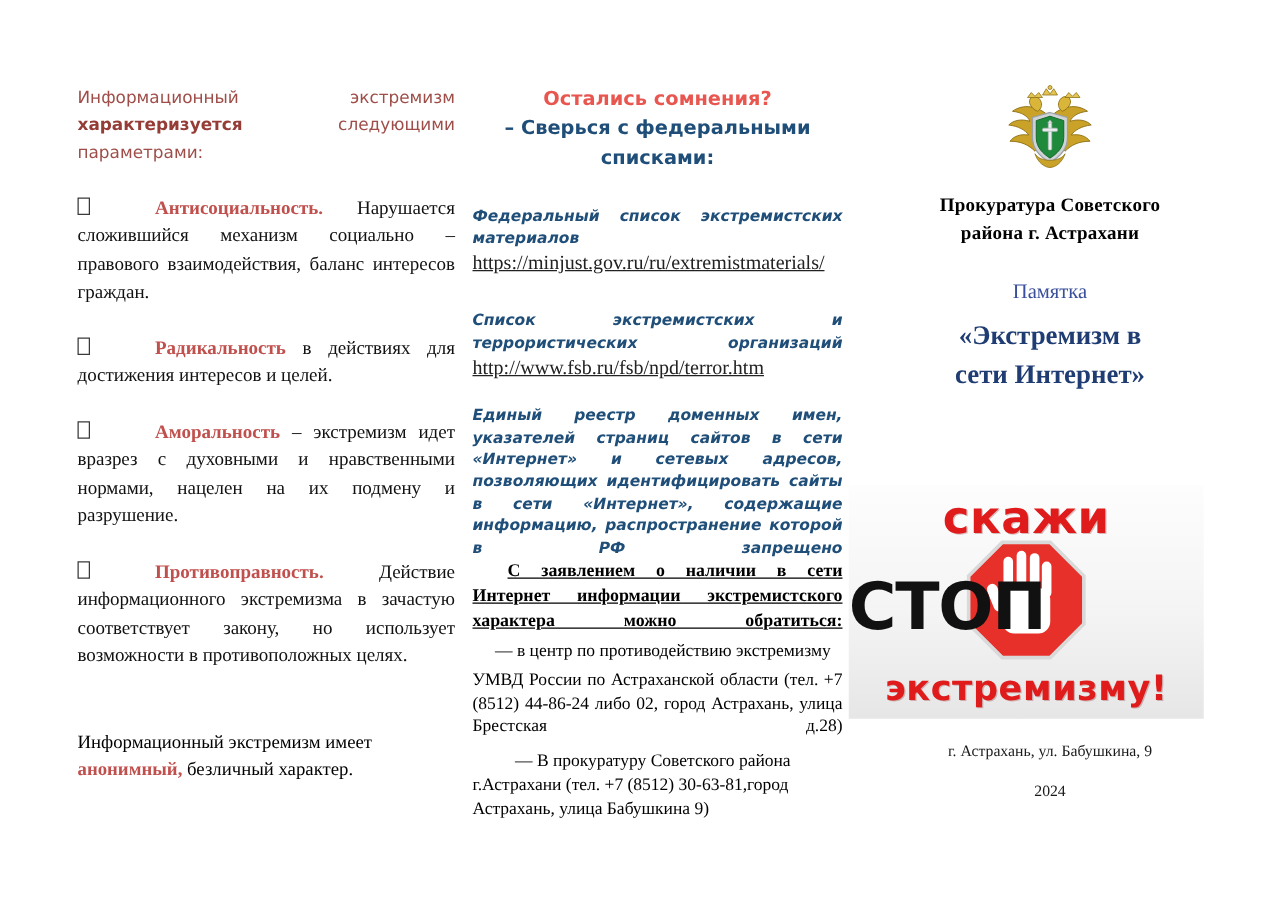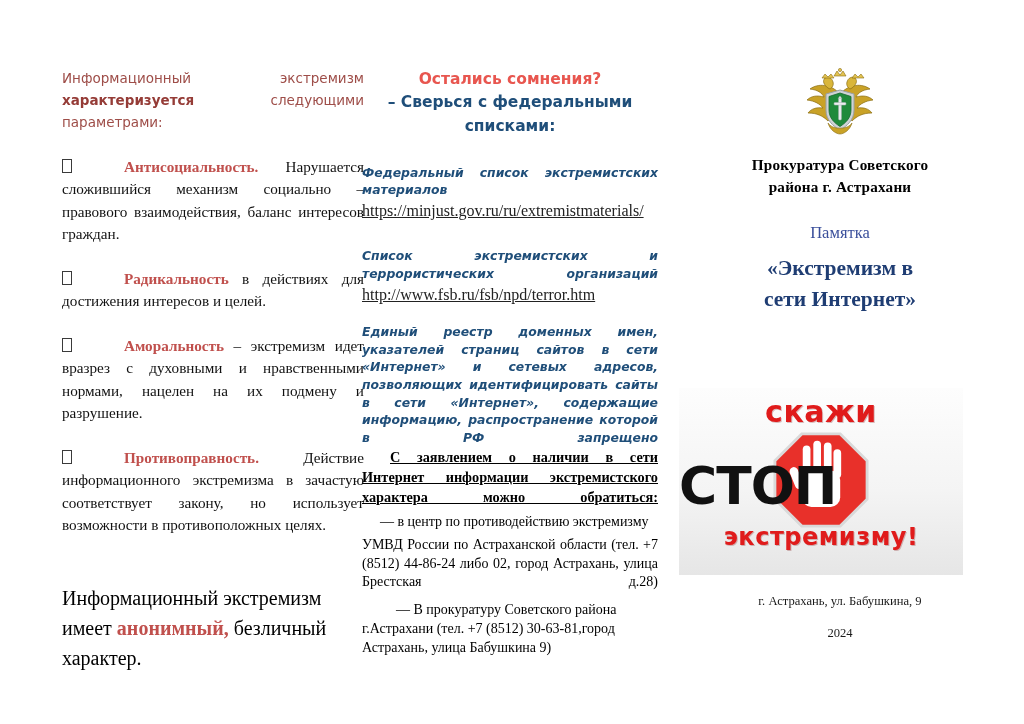--- a/index.html
+++ b/index.html
@@ -23,21 +23,21 @@
     background: #ffffff;
   }
 
   
   .col {
     position: absolute;
     top: 0;
     box-sizing: border-box;
   }
   .col-left   { left: 62px;  width: 302px; }
-  .col-middle { left: 362px; width: 296px; }
+  .col-middle { left: 378px; width: 296px; }
   .col-right  { left: 690px; width: 300px; }
 
   
   .lead-block {
     margin-top: 68px;
     font-family: "DejaVu Sans", sans-serif;
     font-size: 13.5px;
     line-height: 1.62;
     color: #9e4d48;
     text-align: justify;
@@ -62,21 +62,21 @@
     vertical-align: -1px;
     margin-right: 52px;
   }
   .param .term {
     font-weight: bold;
     color: #c0504d;
   }
 
   .anon {
     margin-top: 46px;
-    font-size: 20px;
+    font-size: 15px;
     line-height: 1.5;
     text-align: left;
   }
   .anon .hl { color: #c0504d; font-weight: bold; }
 
   
   .mid-title {
     margin-top: 68px;
     text-align: center;
     font-family: "DejaVu Sans", sans-serif;
@@ -187,26 +187,26 @@
     left: 0;
     width: 100%;
     text-align: center;
     font-family: "DejaVu Sans", sans-serif;
     font-weight: bold;
     color: #e01b1b;
     letter-spacing: .5px;
   }
   .poster .word-top {
     top: 6px;
-    font-size: 30px;
+    font-size: 36px;
     text-shadow: 1px 1px 0 rgba(120,0,0,.25);
   }
   .poster .word-bottom {
-    bottom: 24px;
-    font-size: 24px;
+    bottom: 8px;
+    font-size: 28px;
     text-shadow: 1px 1px 0 rgba(120,0,0,.25);
   }
   .poster .sign {
     position: absolute;
     left: 50%;
     top: 44px;
     transform: translateX(-50%);
     width: 96px;
     height: 96px;
   }

